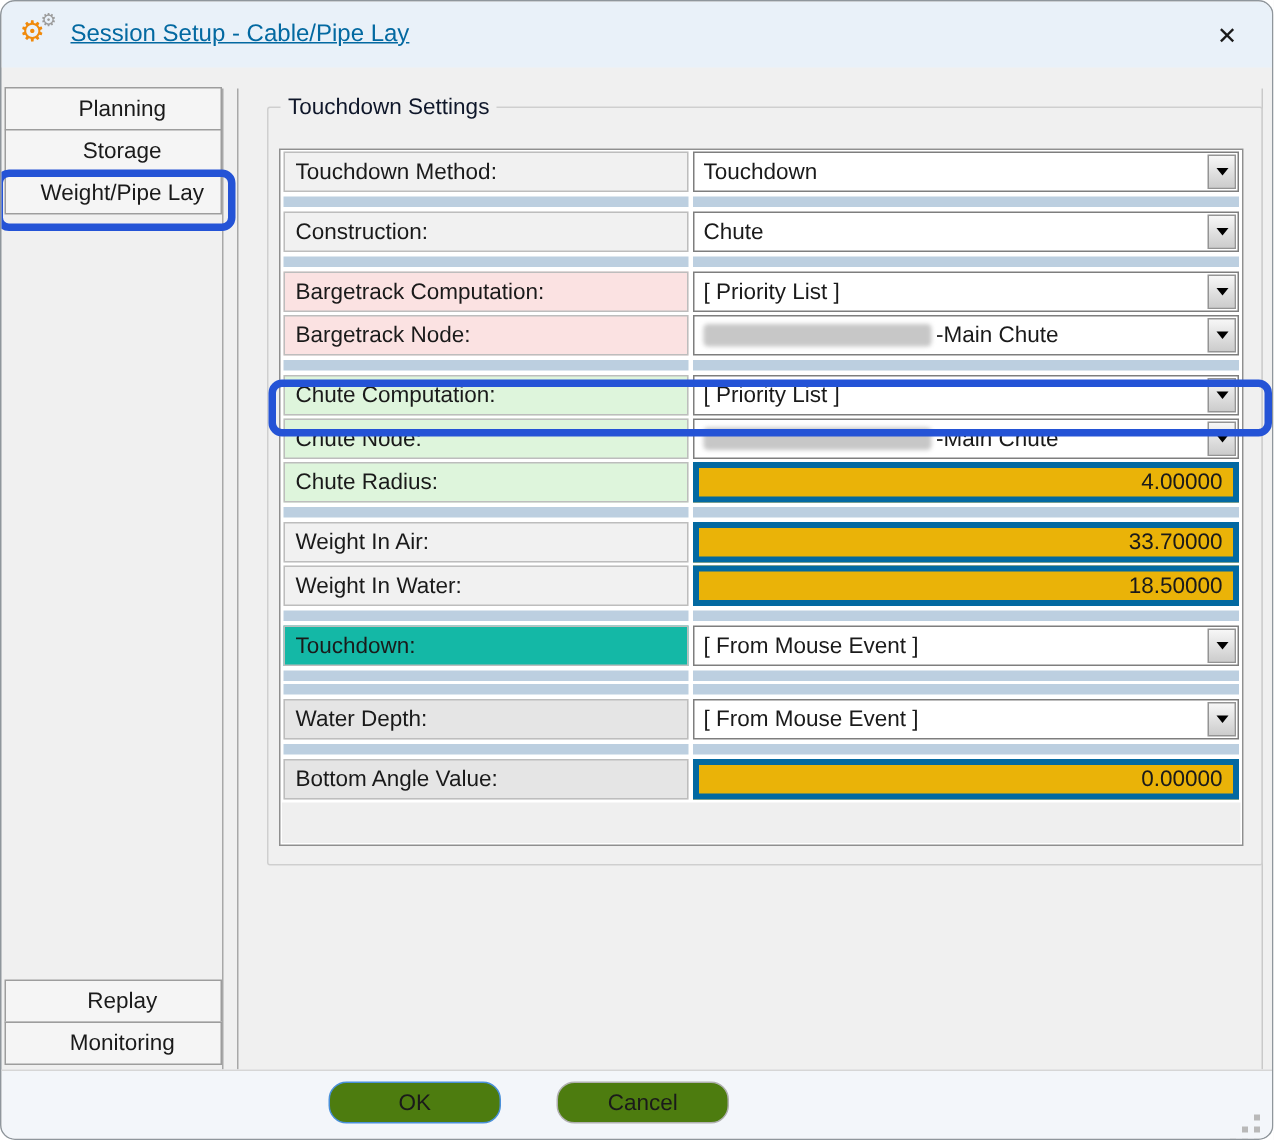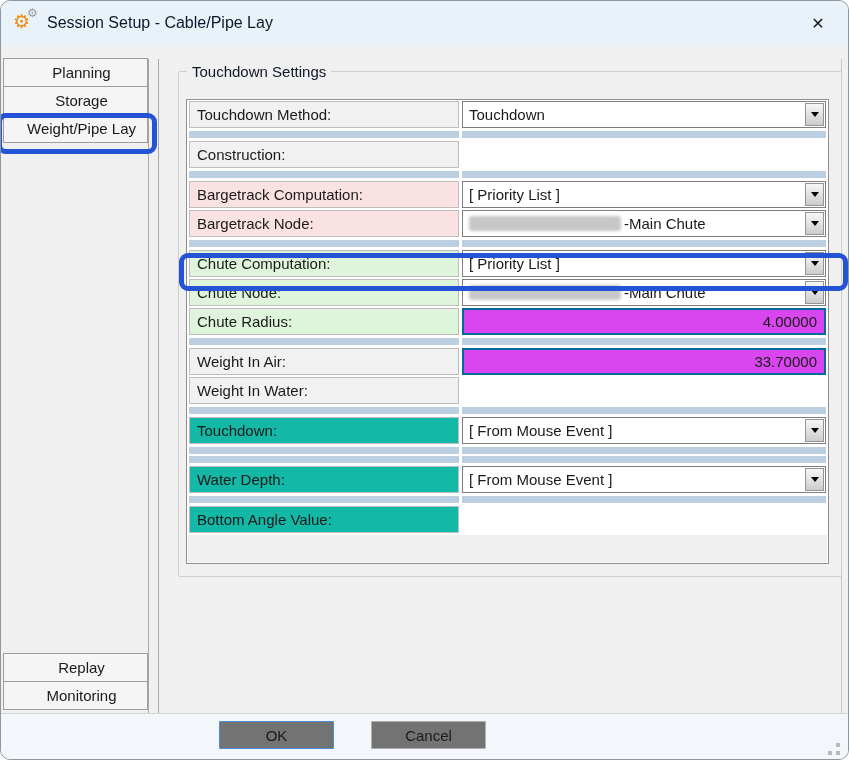--- a/index.html
+++ b/index.html
@@ -8,21 +8,21 @@
     position:relative;width:849px;height:760px;
     font-family:"Liberation Sans",sans-serif;color:#1a1a1a;
     background:#f0f0f0;border:1px solid #8f969c;border-radius:10px;
     overflow:hidden;
   }
   
   .titlebar{position:absolute;left:0;top:0;width:100%;height:44px;background:#e9f1f9;display:flex;align-items:center;}
   .app-icon{position:relative;width:30px;height:28px;margin-left:12px;font-family:"DejaVu Sans",sans-serif;}
   .gear-big{position:absolute;left:0;top:3px;font-size:19px;line-height:19px;color:#f08a0c;}
   .gear-small{position:absolute;left:14px;top:-2px;font-size:12px;line-height:12px;color:#9b9b9b;}
-  .title-text{font-size:16px;margin-left:4px;color:#0f172a;}
+  .title-text{font-size:16px;margin-left:4px;color:#0369a1;text-decoration:underline;}
   .close-btn{position:absolute;right:17px;top:9px;width:26px;height:26px;display:flex;align-items:center;justify-content:center;font-size:16px;color:#1a1a1a;cursor:pointer;font-family:"DejaVu Sans",sans-serif;}
   
   .sidebar{position:absolute;left:2px;top:58px;width:146px;height:654px;border-right:1px solid #a8a8a8;}
   .side-btn{height:29px;margin-top:-1px;border:1px solid #9d9d9d;background:#f5f5f5;display:flex;align-items:center;justify-content:center;font-size:15px;cursor:pointer;padding-left:12px;}
   .side-top{position:absolute;top:0;left:0;right:0;}
   .side-bottom{position:absolute;bottom:3px;left:0;right:0;}
   
   .mainpanel{position:absolute;left:157px;top:58px;width:684px;height:654px;border-left:1px solid #a8a8a8;border-right:1px solid #c9c9c9;}
   .groupbox{position:absolute;left:19px;top:12px;width:664px;height:506px;border:1px solid #cfcfcf;border-radius:2px;}
   .group-label{position:absolute;left:8px;top:-9px;background:#f0f0f0;padding:0 5px;font-size:15px;color:#0f172a;}
@@ -33,32 +33,32 @@
   .row .value{flex:1;margin-left:3px;position:relative;}
   .spacer-row{height:7px;margin:2px 2px;flex:0 0 auto;display:flex;}
   .spacer-row .sp-l{width:270px;background:#bccfe0;}
   .spacer-row .sp-r{flex:1;margin-left:3px;background:#bccfe0;}
   .filler{flex:1 1 auto;background:#efefef;margin:1px;}
   
   .t-gray{background:#f1f1f1;border-color:#c4c4c4;}
   .t-pink{background:#fbe2e2;border-color:#e6c2c2;}
   .t-green{background:#def5dc;border-color:#bedcbc;}
   .t-lav{background:#14b8a6;border-color:#c0c1e0;}
-  .t-yellow{background:#14b8a6;border-color:#e0e0bc;}
+  .t-yellow{background:#e5e5e5;border-color:#e0e0bc;}
   
   .combo{display:flex;height:100%;border:1px solid #7e7e7e;background:#ffffff;cursor:pointer;}
   .combo-text{flex:1;display:flex;align-items:center;padding:0 6px;font-size:15px;white-space:nowrap;overflow:hidden;}
   .combo-btn{width:19px;margin:1px;background:linear-gradient(#f7f7f7,#cccccc);border:1px solid #949494;display:flex;align-items:center;justify-content:center;}
   .tri{width:0;height:0;border-left:4px solid transparent;border-right:4px solid transparent;border-top:5px solid #000000;}
   .redacted{display:inline-block;width:152px;height:15px;background:#c7c7c7;border-radius:3px;filter:blur(1.5px);margin-right:3px;}
   
-  .numfield{width:100%;height:100%;border:2px solid #0369a1;background:#d946ef;text-align:right;padding:0 7px;font-family:"Liberation Sans",sans-serif;font-size:15px;color:#1a1a1a;}
+  .numfield{width:100%;height:100%;border:4px solid #0369a1;background:#eab308;text-align:right;padding:0 7px;font-family:"Liberation Sans",sans-serif;font-size:15px;color:#1a1a1a;}
   
   .footer{position:absolute;left:0;top:712px;width:100%;height:48px;background:#f3f6fa;border-top:1px solid #d6d6d6;}
-  .btn{position:absolute;top:7px;width:115px;height:28px;background:#737373;border-radius:1px;display:flex;align-items:center;justify-content:center;font-size:15px;cursor:pointer;}
+  .btn{position:absolute;top:7px;width:115px;height:28px;background:#4d7c0f;border-radius:12px;display:flex;align-items:center;justify-content:center;font-size:15px;cursor:pointer;}
   .btn-ok{left:218px;border:1px solid #4a90d9;}
   .btn-cancel{left:370px;border:1px solid #b0b0b0;text-align:right;}
   .grip{position:absolute;right:16px;bottom:6px;width:4px;height:4px;background:#b9b9b9;
         box-shadow:8px 0 0 #b9b9b9, 0 8px 0 #b9b9b9, 8px 8px 0 #b9b9b9, -8px 8px 0 #b9b9b9, 8px -8px 0 #b9b9b9;}
   
   .anno{position:absolute;border:5px solid #2453d6;border-radius:9px;pointer-events:none;}
   .anno-tab{left:-4px;top:112px;width:160px;height:41px;}
   .anno-row{left:178px;top:252px;width:669px;height:38px;}
 </style>
 </head>
@@ -105,20 +105,28 @@
           </div>
         </div>
 
         <div class="spacer-row">
             <div class="sp-l"></div>
             <div class="sp-r"></div>
           </div>
 
         <div class="row">
           <div class="label t-gray">Construction:</div>
+          <div class="value">
+            <div class="combo">
+              <span class="combo-text">Chute</span>
+              <span class="combo-btn">
+                  <i class="tri"></i>
+                </span>
+            </div>
+          </div>
         </div>
 
         <div class="spacer-row">
             <div class="sp-l"></div>
             <div class="sp-r"></div>
           </div>
 
         <div class="row">
           <div class="label t-pink">Bargetrack Computation:</div>
           <div class="value">
@@ -192,20 +200,23 @@
 
         <div class="row">
           <div class="label t-gray">Weight In Air:</div>
           <div class="value">
             <input class="numfield" value="33.70000" style="">
           </div>
         </div>
 
         <div class="row">
           <div class="label t-gray">Weight In Water:</div>
+          <div class="value">
+            <input class="numfield" value="18.50000" style="">
+          </div>
         </div>
 
         <div class="spacer-row">
             <div class="sp-l"></div>
             <div class="sp-r"></div>
           </div>
 
         <div class="row">
           <div class="label t-lav">Touchdown:</div>
           <div class="value">
@@ -239,20 +250,23 @@
           </div>
         </div>
 
         <div class="spacer-row">
             <div class="sp-l"></div>
             <div class="sp-r"></div>
           </div>
 
         <div class="row">
           <div class="label t-yellow">Bottom Angle Value:</div>
+          <div class="value">
+            <input class="numfield" value="0.00000" style="">
+          </div>
         </div>
 
         <div class="filler"></div>
       </div>
     </div>
   </div>
 
   <div class="footer">
     <div class="btn btn-ok">OK</div>
     <div class="btn btn-cancel">Cancel</div>

